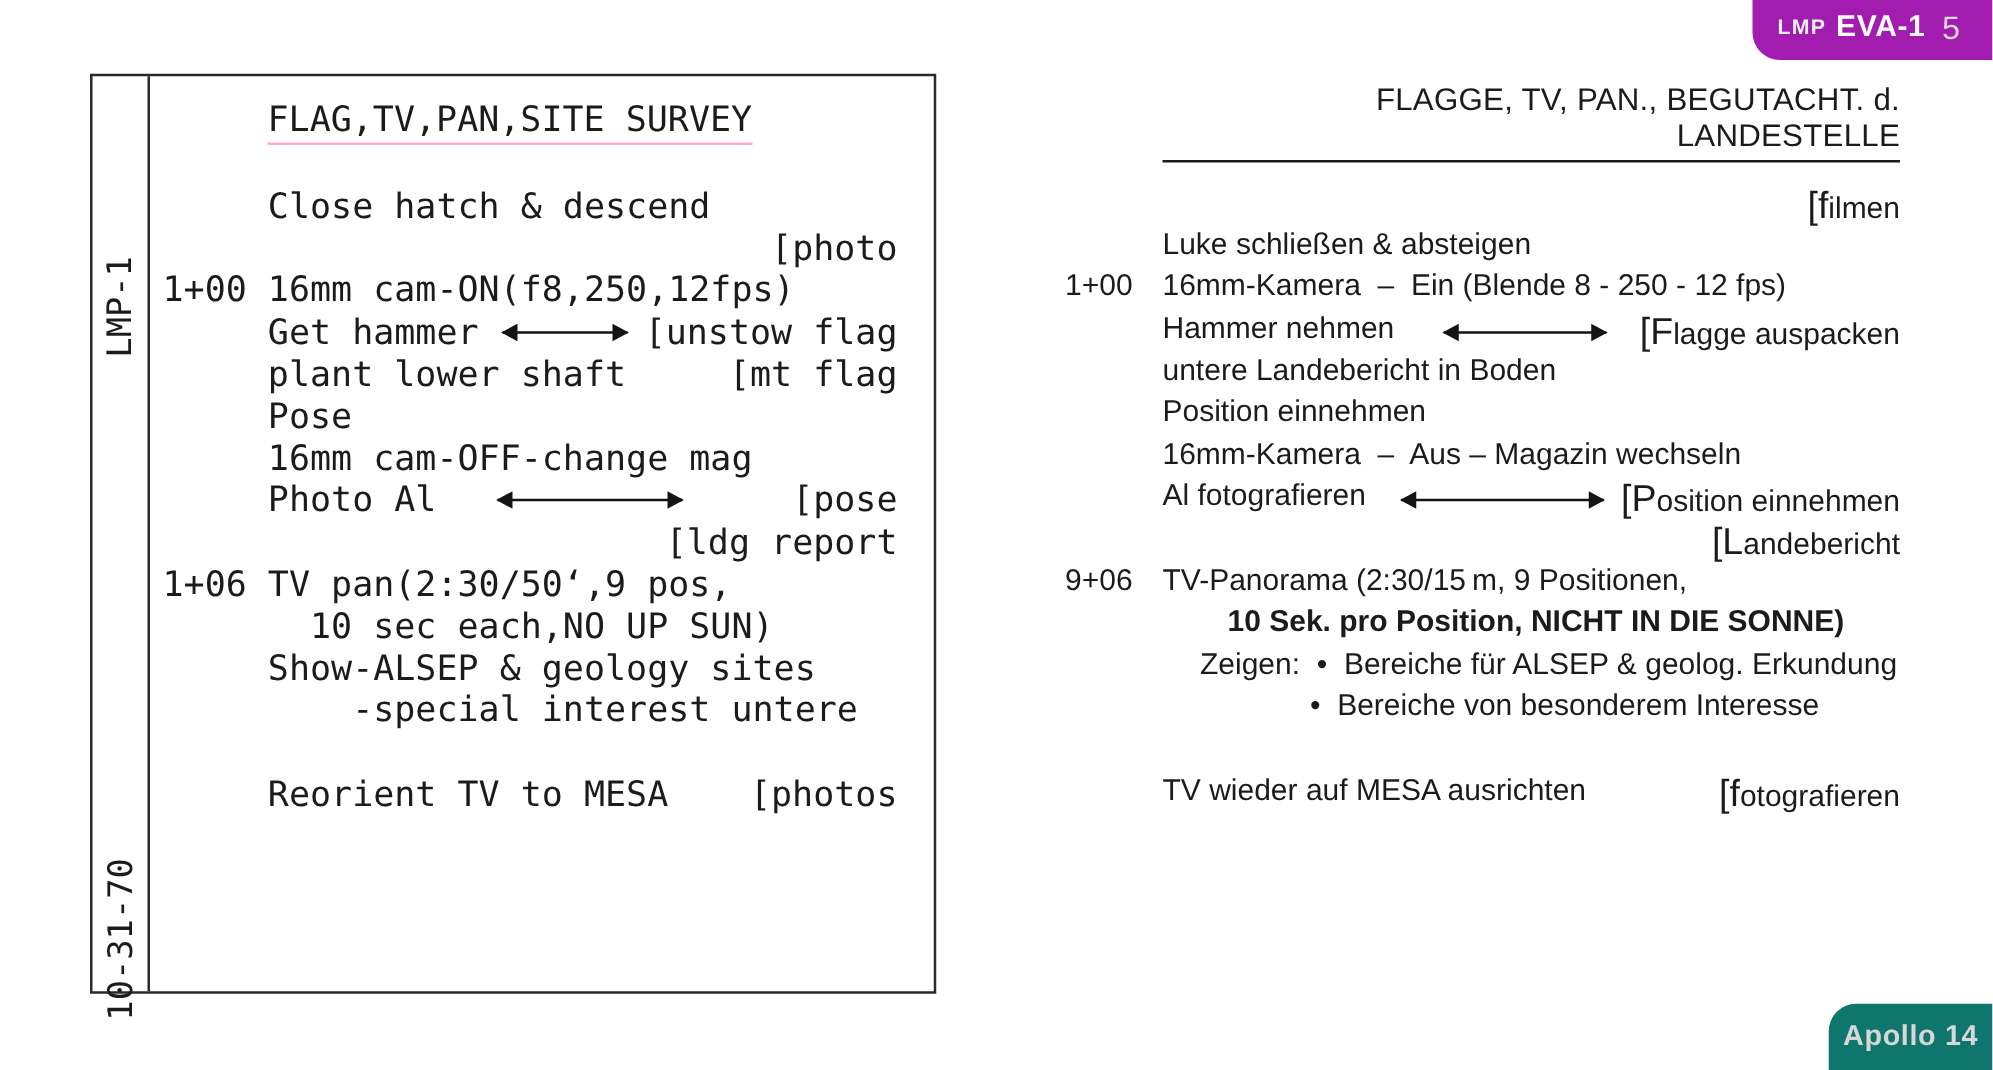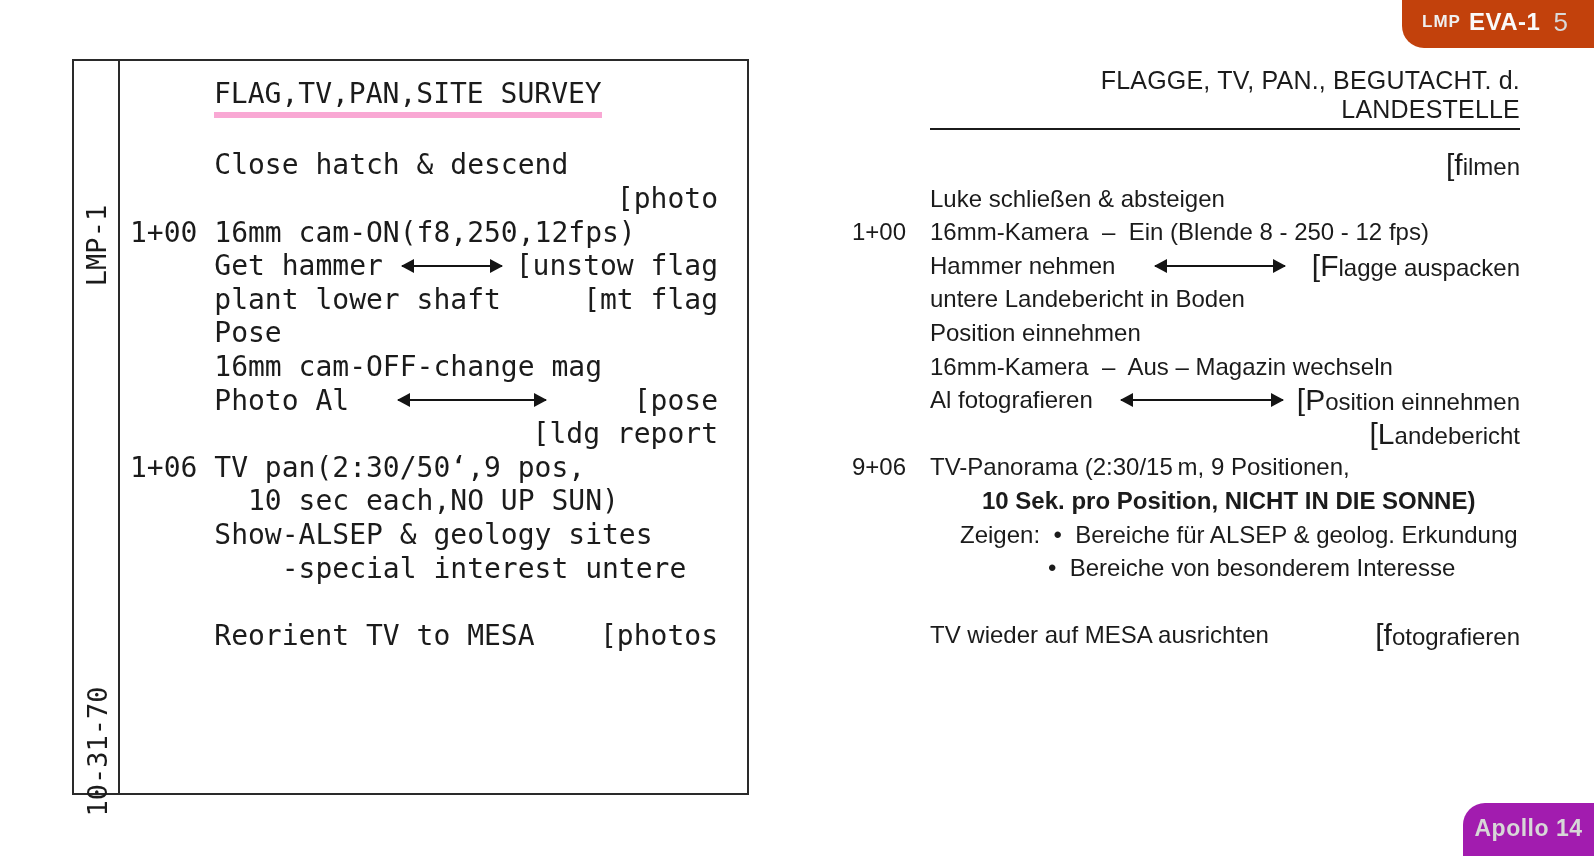--- a/index.html
+++ b/index.html
@@ -2,53 +2,53 @@
 <html><head>
 <meta charset="utf-8">
 <style>
   * { margin:0; padding:0; box-sizing:border-box; }
   html,body { width:1594px; height:856px; background:#ffffff; overflow:hidden;
               font-family:"Liberation Sans", sans-serif; color:#1b1b1b; }
   .page { position:relative; width:1594px; height:856px; background:#ffffff; }
 
   
   .badge-top { position:absolute; top:0; right:0; width:192px; height:48px;
-               background:#c2410c; border-radius:0 0 0 22px;
+               background:#a21caf; border-radius:0 0 0 22px;
                display:flex; align-items:center; padding:0 26px 4px 20px; }
   .badge-top .prog { font-size:17px; font-weight:bold; letter-spacing:1px; color:#efefef; margin-right:8px; }
   .badge-top .eva  { font-size:24px; font-weight:bold; letter-spacing:0.5px; color:#fafafa; }
   .badge-top .pg   { font-size:26px; font-weight:normal; color:#d9d9d9; margin-left:auto; }
 
   .badge-bottom { position:absolute; bottom:0; right:0; width:131px; height:53px;
-                  background:#a21caf; border-radius:22px 0 0 0;
+                  background:#0f766e; border-radius:22px 0 0 0;
                   display:flex; align-items:center; justify-content:center; padding-bottom:2px; }
   .badge-bottom .apollo { font-size:23px; font-weight:bold; color:#d7d7d7; letter-spacing:0.5px; }
 
   
   .box { position:absolute; left:72px; top:59px; width:677px; height:736px;
          border:2px solid #2a2a2a; background:#ffffff; }
   .label-col { position:absolute; left:0; top:0; width:46px; height:732px;
                border-right:2px solid #2a2a2a; }
   .side-label { position:absolute; left:0; width:46px; display:flex;
                 align-items:center; justify-content:center; }
   .side-label span { transform:rotate(-90deg); white-space:nowrap;
                      font-family:"DejaVu Sans Mono", monospace; font-size:27px; color:#1b1b1b; }
   .side-label.top { top:128px; height:112px; }
   .side-label.bottom { top:610px; height:160px; }
 
   
   .rows { position:absolute; display:flex; flex-direction:column; }
-  .row  { height:33.6px; display:flex; align-items:center; white-space:pre; }
+  .row  { height:33.6px; display:flex; white-space:pre; }
   .row .fill { flex:1 1 auto; }
   .blank-row { height:33.6px; }
 
   .mono-rows { left:130px; top:81px; width:588px;
                font-family:"DejaVu Sans Mono", monospace; font-size:28px; }
   .mono-rows .title-row { height:33.6px; display:flex; align-items:center; }
-  .mono-rows .title-row span { margin-left:84px; border-bottom:6px solid #f9a8d4; padding-bottom:2px; }
+  .mono-rows .title-row span { margin-left:84px; border-bottom:2px solid #f9a8d4; padding-bottom:2px; }
 
   .sans-rows { left:852px; top:81px; width:668px; font-size:24px; }
   .sans-rows .title-row { height:33.6px; display:flex; align-items:center; }
   .sans-rows .title-row span { margin-left:78px; border-bottom:2px solid #1b1b1b;
                                padding-bottom:4px; font-size:25px; letter-spacing:0.2px;text-align:right; }
   .sans-rows .row { position:relative; padding-left:78px; }
   .sans-rows .time { position:absolute; left:0; top:auto; }
   .sans-rows .ind-a { padding-left:130px;font-weight:bold; }  
   .sans-rows .ind-b { padding-left:108px; }  
   .sans-rows .ind-c { padding-left:196px; }  

